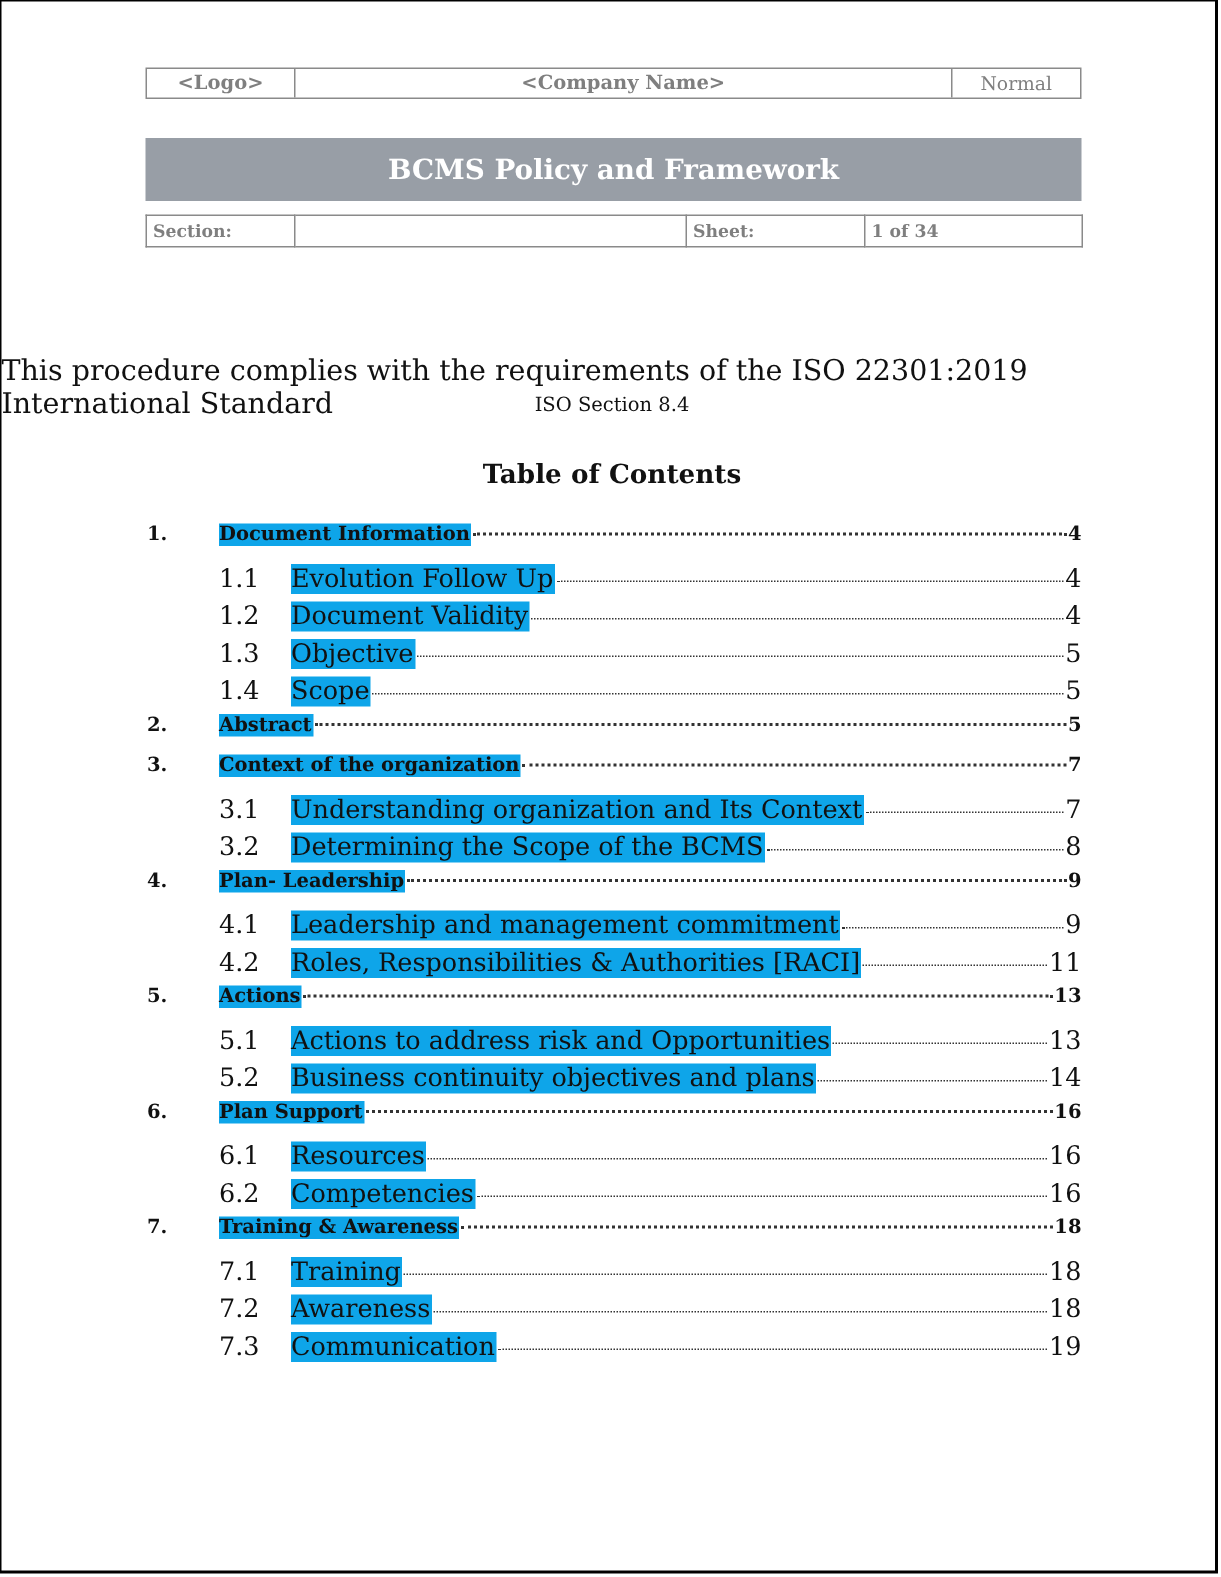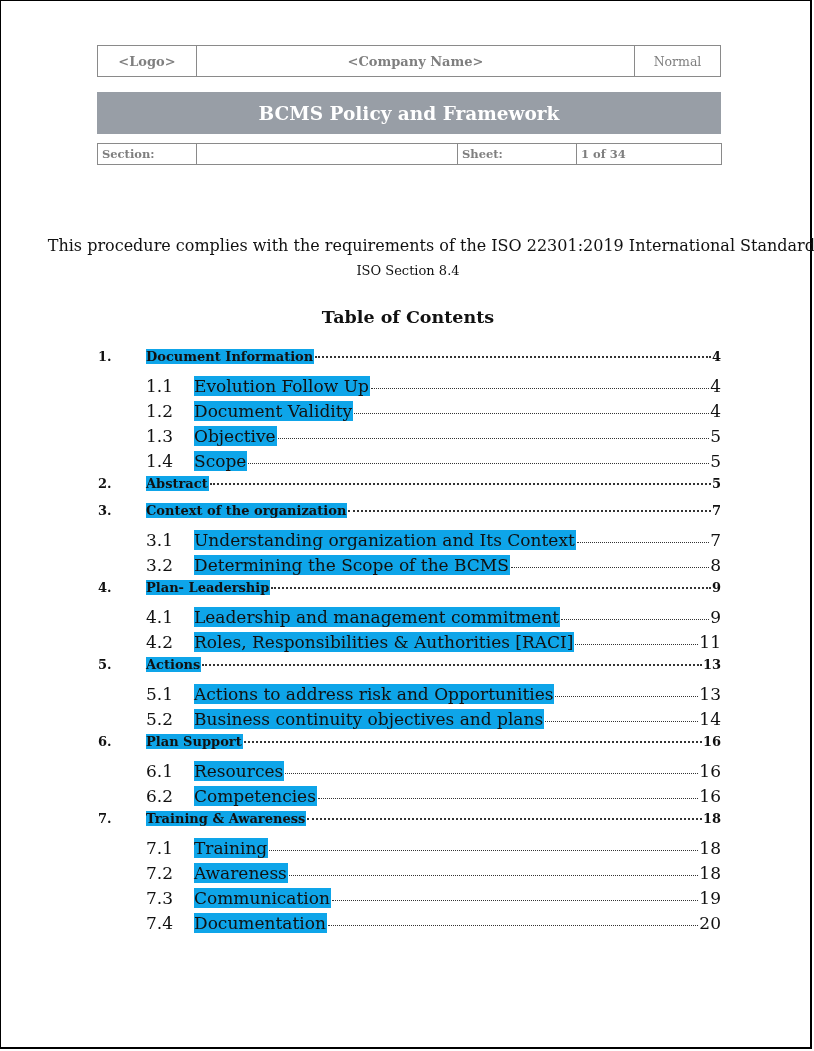--- a/index.html
+++ b/index.html
@@ -6,21 +6,21 @@
   body { width: 814px; height: 1051px; position: relative; overflow: hidden; }
   .page {
     position: absolute; left: 0; top: 0;
     width: 812px; height: 1049px;
     border: 1px solid #000; border-right-width: 2px; border-bottom-width: 2px;
     box-sizing: border-box; background: #fff;
     font-family: "DejaVu Serif", "Liberation Serif", serif;
   }
   
   .hdr {
-    position: absolute; left: 96px; top: 44px; width: 624px; height: 32px;
+    position: absolute; left: 96px; top: 44px; width: 624px; height: 21px;
     border: 1.5px solid #8a8a8a; box-sizing: border-box; display: flex;
   }
   .hdr .cell { display: flex; align-items: center; justify-content: center; color: #7f7f7f; font-size: 13px; box-sizing: border-box; }
   .hdr .logo { width: 99px; border-right: 1.5px solid #8a8a8a; font-weight: bold; }
   .hdr .company { flex: 1; border-right: 1.5px solid #8a8a8a; font-weight: bold; }
   .hdr .class { width: 85px; font-size: 12.5px; }
 
   .titlebar {
     position: absolute; left: 96px; top: 91px; width: 624px; height: 42px;
     background: #989ea6; color: #ffffff; display: flex; align-items: center; justify-content: center;
@@ -30,21 +30,21 @@
   
   .info {
     position: absolute; left: 96px; top: 142px; width: 624px;
     border-collapse: collapse; table-layout: fixed;
   }
   .info td {
     border: 1px solid #8a8a8a; height: 20px; padding: 0 0 0 4px;
     font-size: 11.5px; color: #7f7f7f; font-weight: bold; vertical-align: middle; white-space: nowrap; overflow: hidden;
   }
 
-  .comply { position: absolute; left: 0; width: 814px; top: 235px; text-align: right; font-size: 16px; color: #111; }
+  .comply { position: absolute; left: 0; width: 814px; top: 235px; text-align: left; font-size: 19px; color: #111; }
   .isosec { position: absolute; left: 0; width: 814px; top: 262px; text-align: center; font-size: 13px; color: #111; }
   .toc-title { position: absolute; left: 0; width: 814px; top: 306px; text-align: center; font-size: 17.5px; font-weight: bold; color: #111; }
 
   .toc { position: absolute; left: 97px; top: 344px; width: 623px; }
   .row { position: relative; display: flex; align-items: baseline; color: #111; white-space: nowrap; }
   .row.l1 { height: 27px; font-size: 13px; font-weight: bold; padding-top: 4px; box-sizing: border-box; }
   .row.l2 { height: 25px; font-size: 17px; padding-top: 4px; box-sizing: border-box; }
   .row .num { flex: 0 0 auto; }
   .row.l1 .num { width: 48px; }
   .row.l2 .num { width: 48px; margin-left: 48px; }
@@ -215,21 +215,15 @@
         <span class="title">Awareness</span>
         <span class="leader"></span>
         <span class="pg">18</span>
       </div>
     <div class="row l2">
         <span class="num">7.3</span>
         <span class="title">Communication</span>
         <span class="leader"></span>
         <span class="pg">19</span>
       </div>
-    <div class="row l2">
-        <span class="num">7.4</span>
-        <span class="title">Documentation</span>
-        <span class="leader"></span>
-        <span class="pg">20</span>
-      </div>
   </div>
 
 </div>
 
 </body></html>

